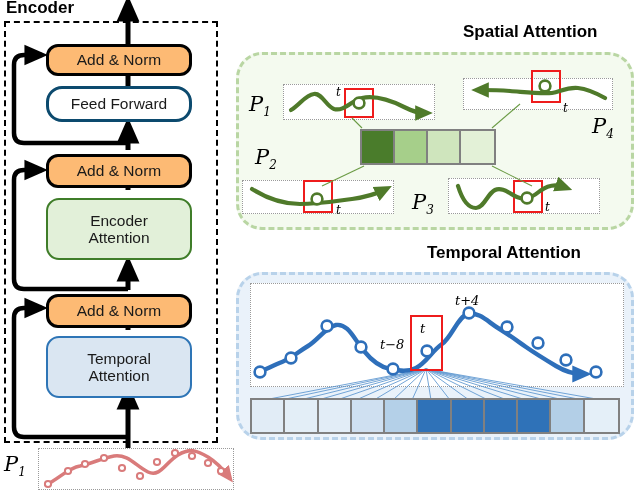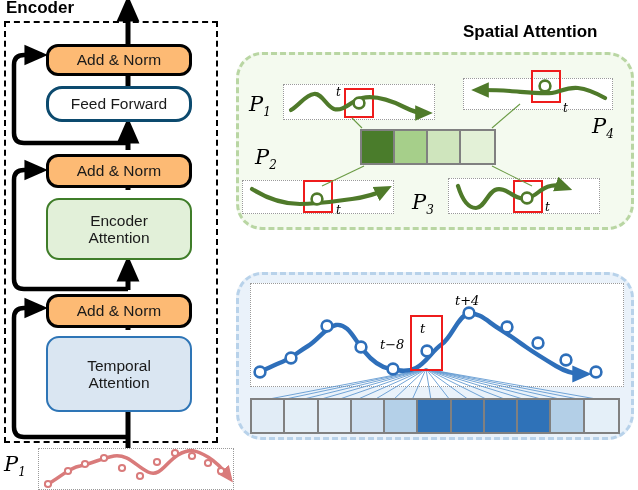--- a/index.html
+++ b/index.html
@@ -86,21 +86,21 @@
 
   <div class="blk blk-an" style="left:46px;top:154px;width:146px;height:34px;">Add &amp; Norm</div>
 
   <div class="blk blk-sp" style="left:46px;top:198px;width:146px;height:62px;flex-direction:column;">
     <span>Encoder</span>
     <span>Attention</span>
   </div>
 
   <div class="blk blk-an" style="left:46px;top:294px;width:146px;height:34px;">Add &amp; Norm</div>
 
-  <div class="blk blk-tp" style="left:46px;top:336px;width:146px;height:76px;flex-direction:column;">
+  <div class="blk blk-tp" style="left:46px;top:336px;width:146px;height:62px;flex-direction:column;">
     <span>Temporal</span>
     <span>Attention</span>
   </div>
 
   <div class="p1-lab" style="left:4px;top:452px;font-size:21px;">
     <span>P</span><sub style="font-size:12px;">1</sub>
   </div>
   <div class="p1-box" style="left:38px;top:448px;width:196px;height:42px;"></div>
   <svg width="638" height="490">
     <defs>
@@ -194,20 +194,21 @@
     <path d="M252,189 C268,199 284,204 300,204 C318,204 336,201 352,199
              C366,197 376,194 384,190" fill="none" stroke="#4f7a2a" stroke-width="4.2" stroke-linecap="round" marker-end="url(#ar-grn)"></path>
     <circle cx="317" cy="199" r="5.4" fill="#fff" stroke="#4f7a2a" stroke-width="2.6"></circle>
 
     <path d="M458,186 C462,199 468,208 476,208 C484,208 487,194 495,190
              C503,186 512,196 520,198 C527,200 534,196 540,191
              C548,185 556,184 564,187" fill="none" stroke="#4f7a2a" stroke-width="4.2" stroke-linecap="round" marker-end="url(#ar-grn)"></path>
     <circle cx="527" cy="198" r="5.4" fill="#fff" stroke="#4f7a2a" stroke-width="2.6"></circle>
   </svg>
 
+  <div class="tp-title" style="left:427px;top:243px;">Temporal Attention</div>
 
   <div class="tp-region" style="left:236px;top:272px;width:398px;height:168px;"></div>
   <div class="tp-inner" style="left:250px;top:283px;width:374px;height:104px;"></div>
 
   <svg width="638" height="490">
     <defs>
       <marker id="ar-blu" viewBox="0 0 10 10" refX="5" refY="5" markerWidth="4.4" markerHeight="4.4" orient="auto">
         <path d="M0,0.6 L10,5 L0,9.4 z" fill="#2e6fba"></path>
       </marker>
     </defs>

